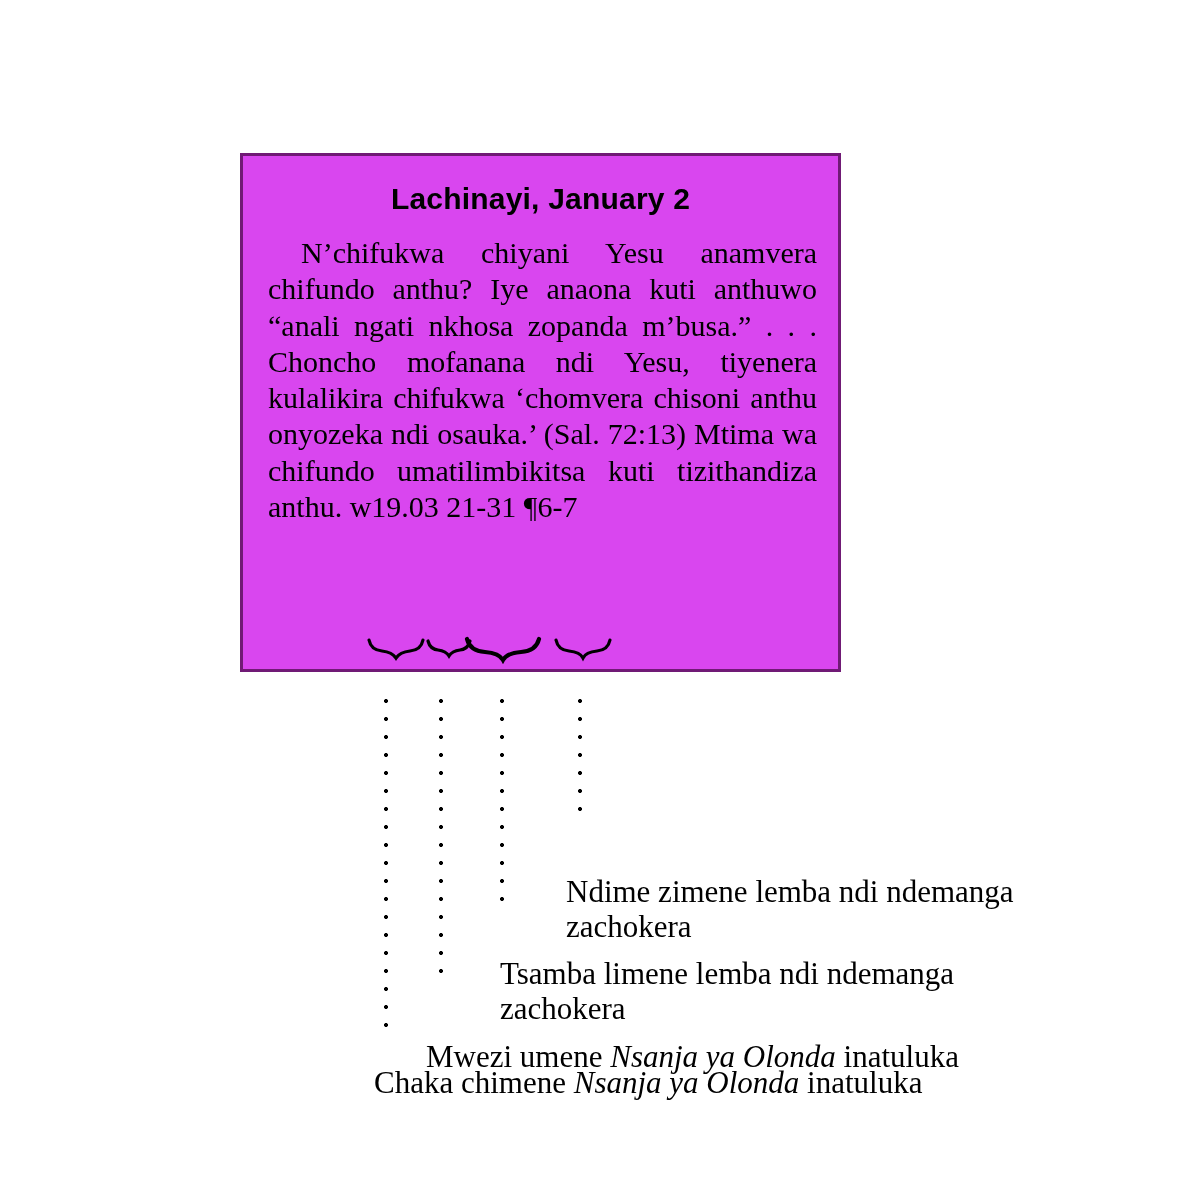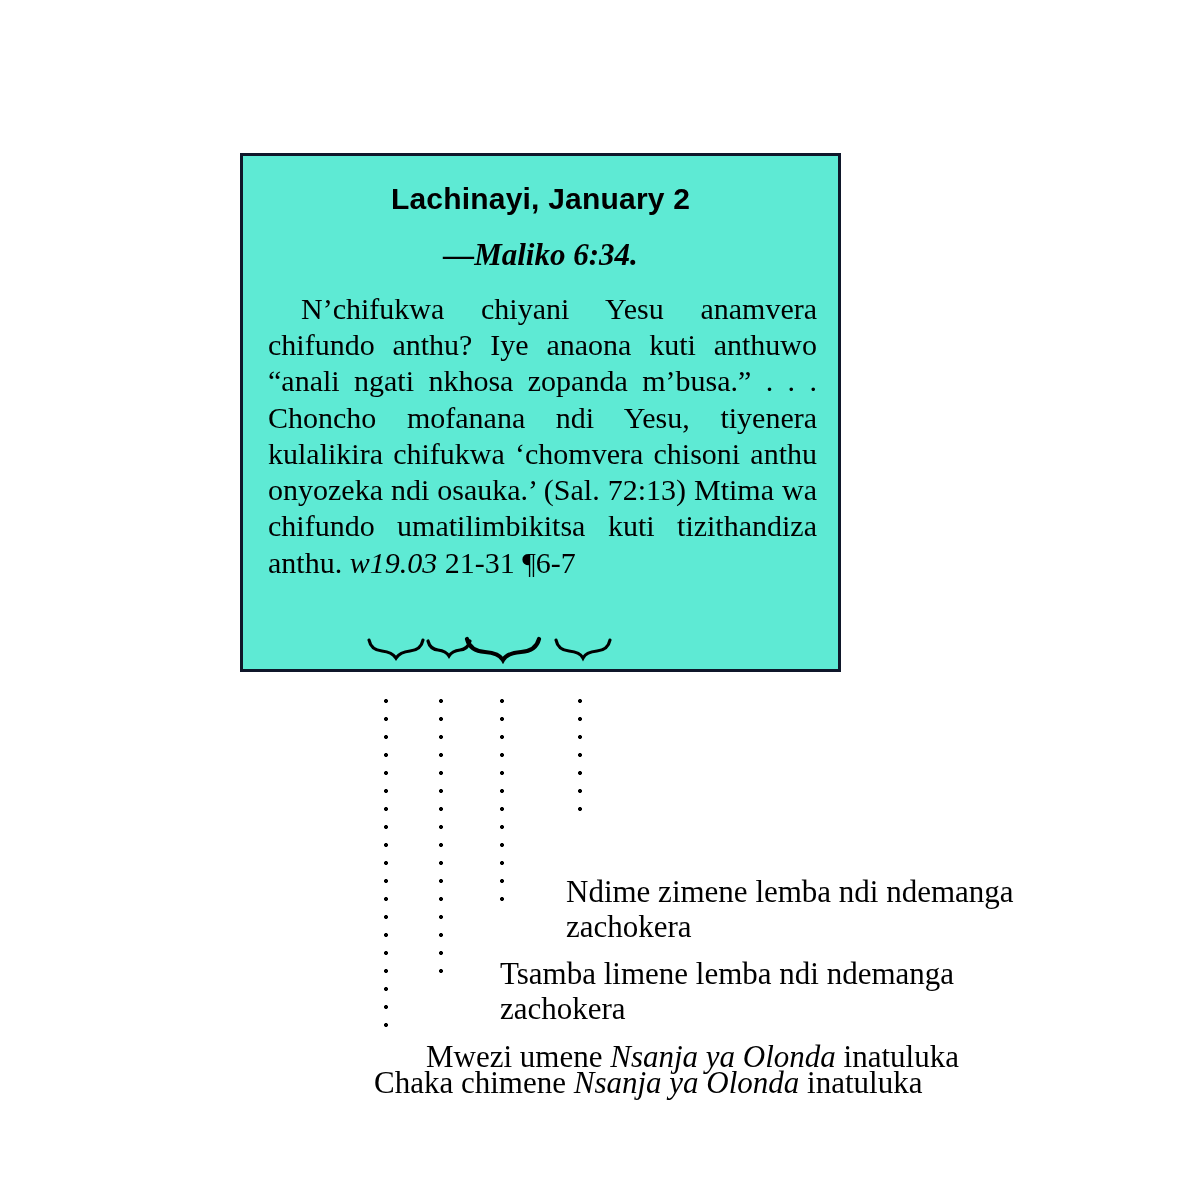--- a/index.html
+++ b/index.html
@@ -17,22 +17,22 @@
   }
 
   
   .text-card {
     position: absolute;
     left: 240px;
     top: 153px;
     width: 601px;
     height: 519px;
     box-sizing: border-box;
-    border: 3px solid #0f172a;
-    background: #5eead4;
+    border: 3px solid #701a75;
+    background: #d946ef;
   }
 
   .card-title {
     text-align: center;
     font-family: "Liberation Sans", "DejaVu Sans", sans-serif;
     font-weight: bold;
     font-size: 30px;
     letter-spacing: 0.2px;
     margin-top: 26px;
     line-height: 1.1;
@@ -56,21 +56,20 @@
     line-height: 1.21;
     text-align: justify;
     text-justify: inter-word;
     hyphens: none;
   }
   .card-body .indent {
     display: inline-block;
     width: 33px;
   }
   .cite-pub {
-    font-style: italic;
   }
 
   
   .brace-layer {
     position: absolute;
     left: 0;
     top: 0;
     width: 1200px;
     height: 1200px;
     pointer-events: none;
@@ -105,21 +104,20 @@
   }
 </style>
 </head>
 <body>
 
 <div class="text-card">
 
   <div class="card-title">Lachinayi, January 2</div>
 
   <div class="card-theme">
-    <span class="line2">—Maliko 6:34.</span>
   </div>
 
   <div class="card-body">
     <span class="indent"></span><span>N’chifukwa chiyani Yesu anamvera chifundo anthu? Iye anaona kuti anthuwo “anali ngati nkhosa zopanda m’busa.” . . . Choncho mofanana ndi Yesu, tiyenera kulalikira chifukwa ‘chomvera chisoni anthu onyozeka ndi osauka.’ (Sal. 72:13) Mtima wa chifundo umatilimbikitsa kuti tizithandiza anthu.</span>
     <span class="cite-pub">w19.03</span>
     <span>21-31</span>
     <span>¶6-7</span>
   </div>
 </div>
 

